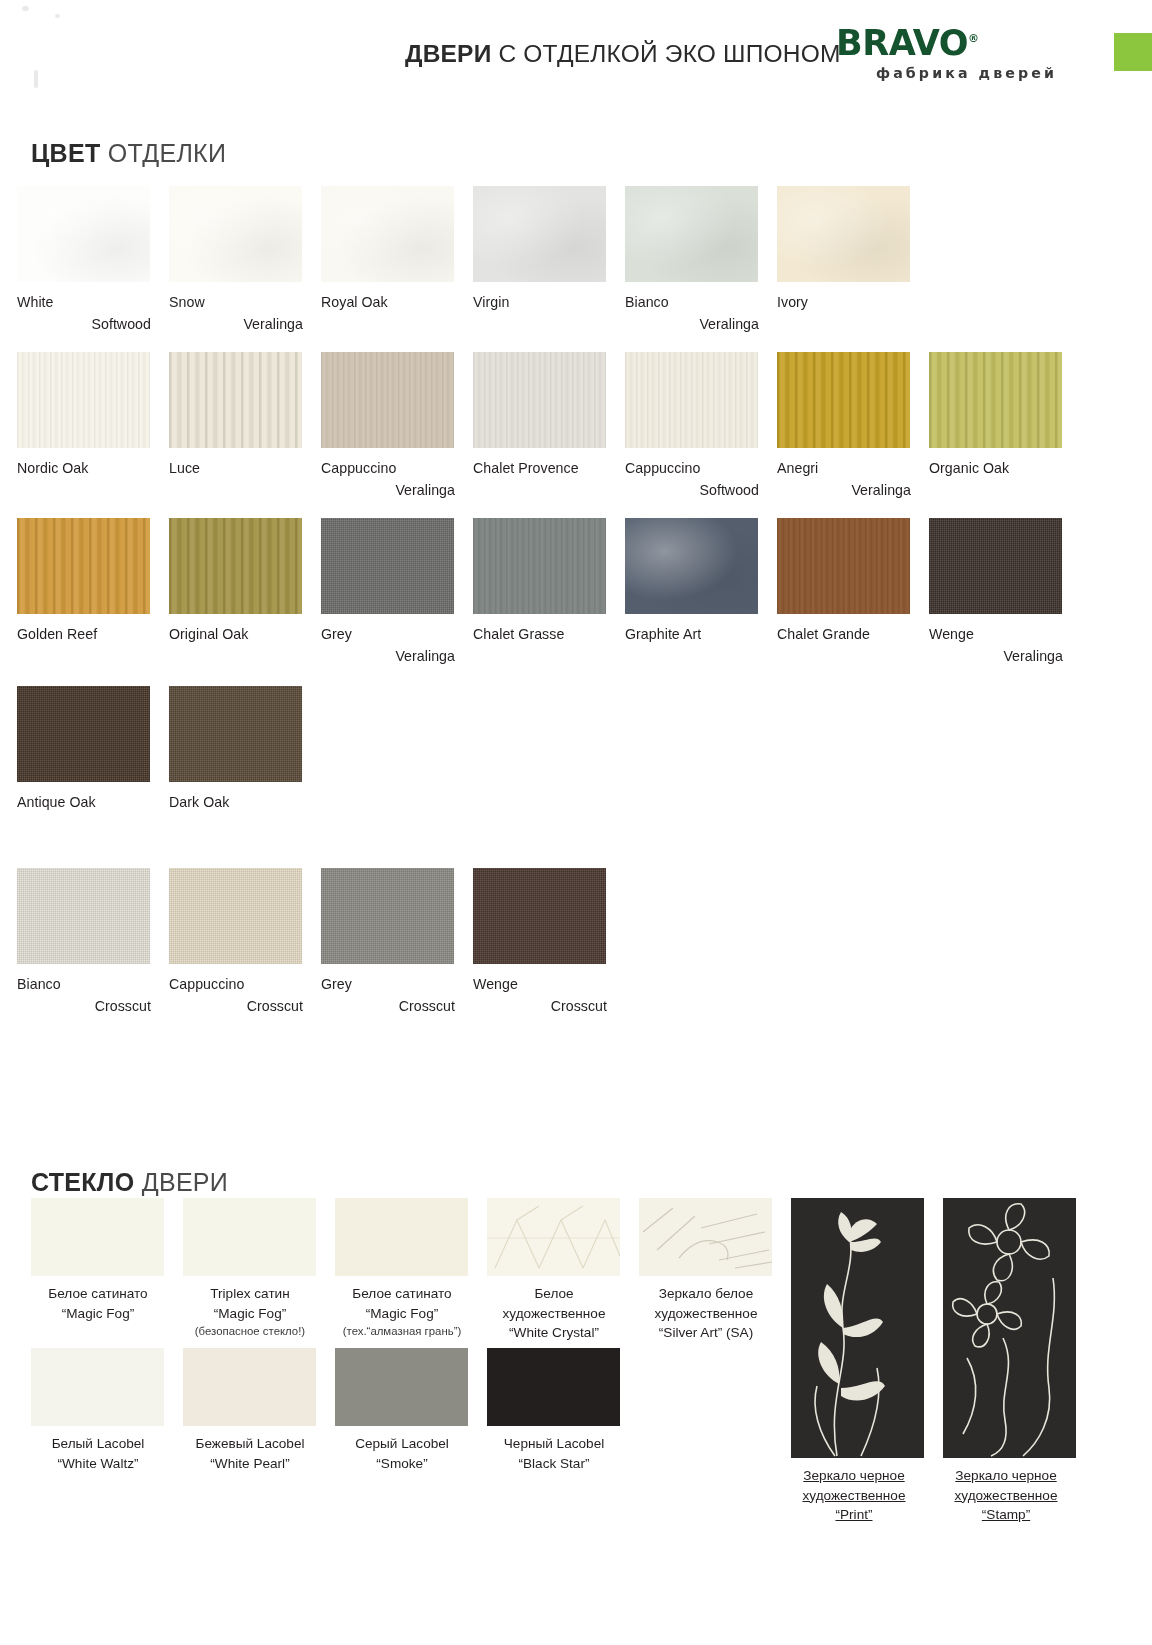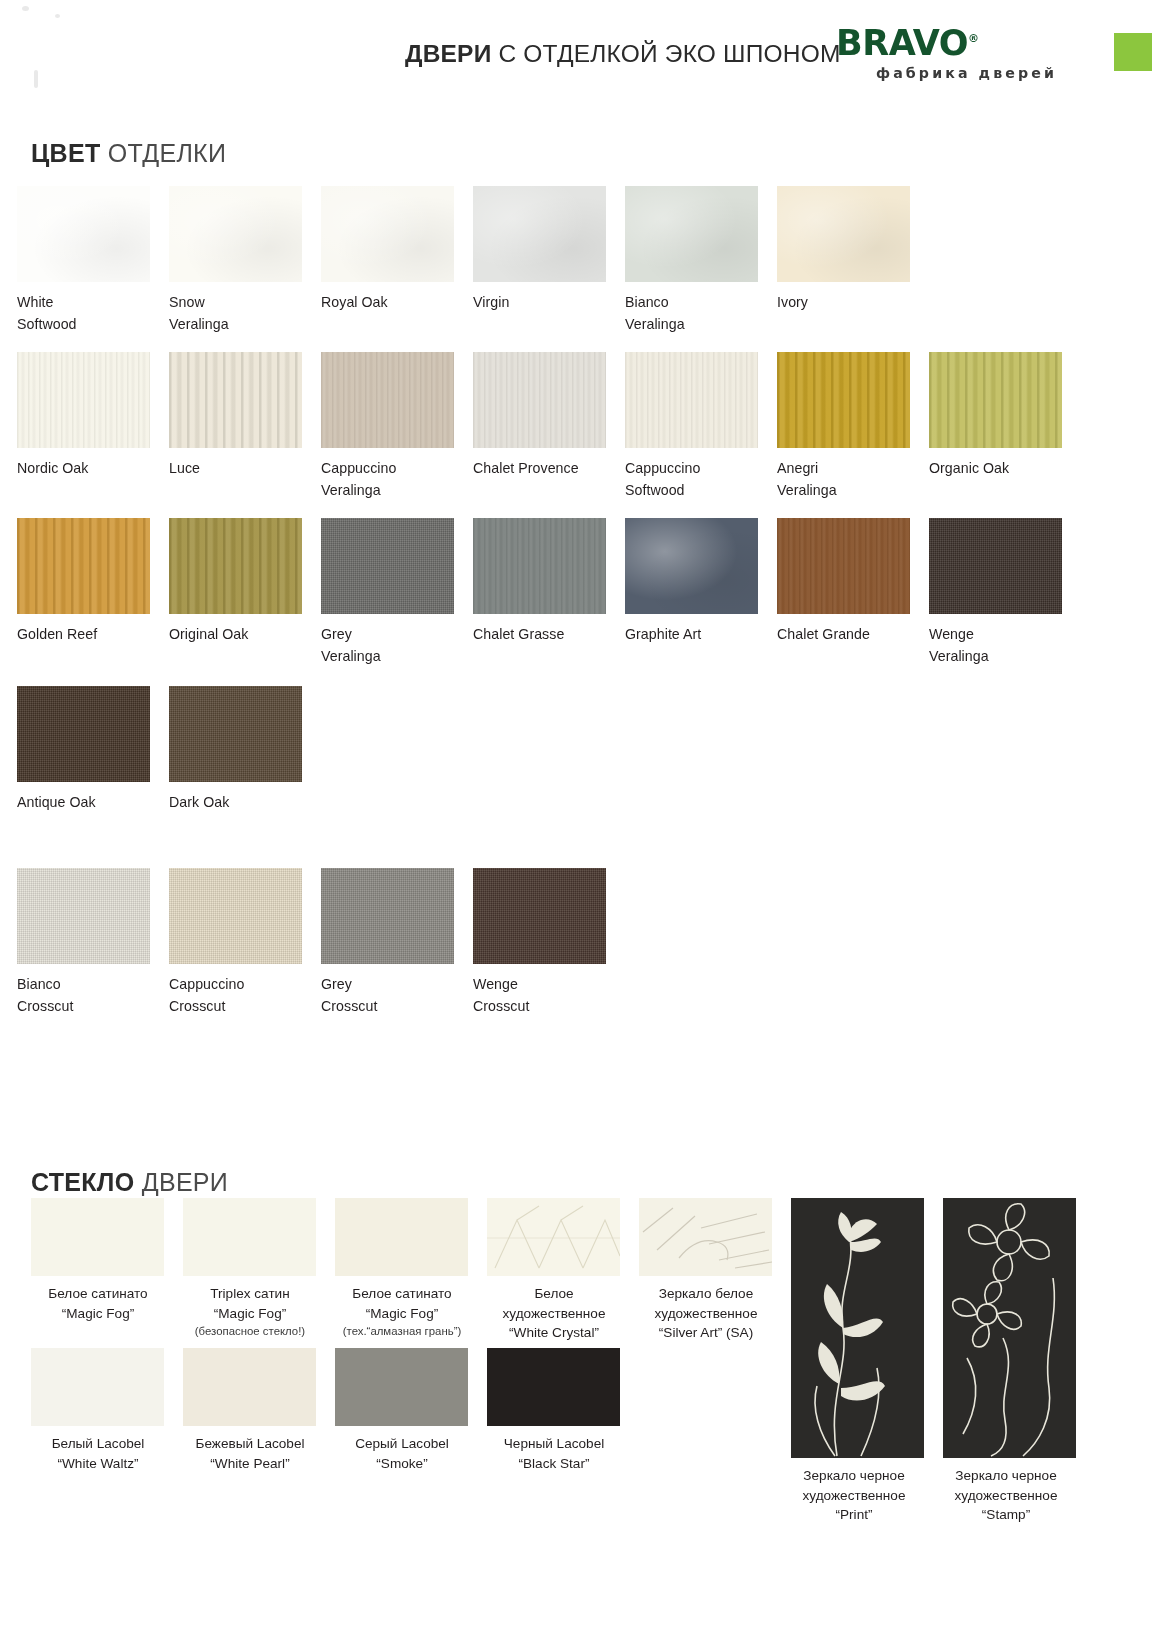--- a/index.html
+++ b/index.html
@@ -120,21 +120,21 @@
     position:absolute;
     inset:0;
   }
   .label{
     margin-top:10px;
     font-size:14.2px;
     line-height:1.52;
     color:#231f20;
     letter-spacing:.05px;
   }
-  .label .l2{display:block;}
+  .label .l2{display:block;text-align:right;}
 
   
   .glass-grid{
     position:absolute;
     left:31px;
     display:grid;
     grid-template-columns:repeat(7,152px);
   }
   .glass-cell{width:152px;box-sizing:border-box;padding-right:18px;}
   .glass-swatch{
@@ -153,20 +153,21 @@
   .glass-label .note{
     display:block;
     font-size:11.4px;
     color:#3a3a3a;
   }
   .tall-cell{
     position:absolute;
     width:136px;
     box-sizing:border-box;
     padding-right:10px;
+    text-decoration:underline;
   }
   .tall-swatch{
     width:133px;
     height:260px;
     position:relative;
     overflow:hidden;
     background:#2b2a28;
   }
 
   

